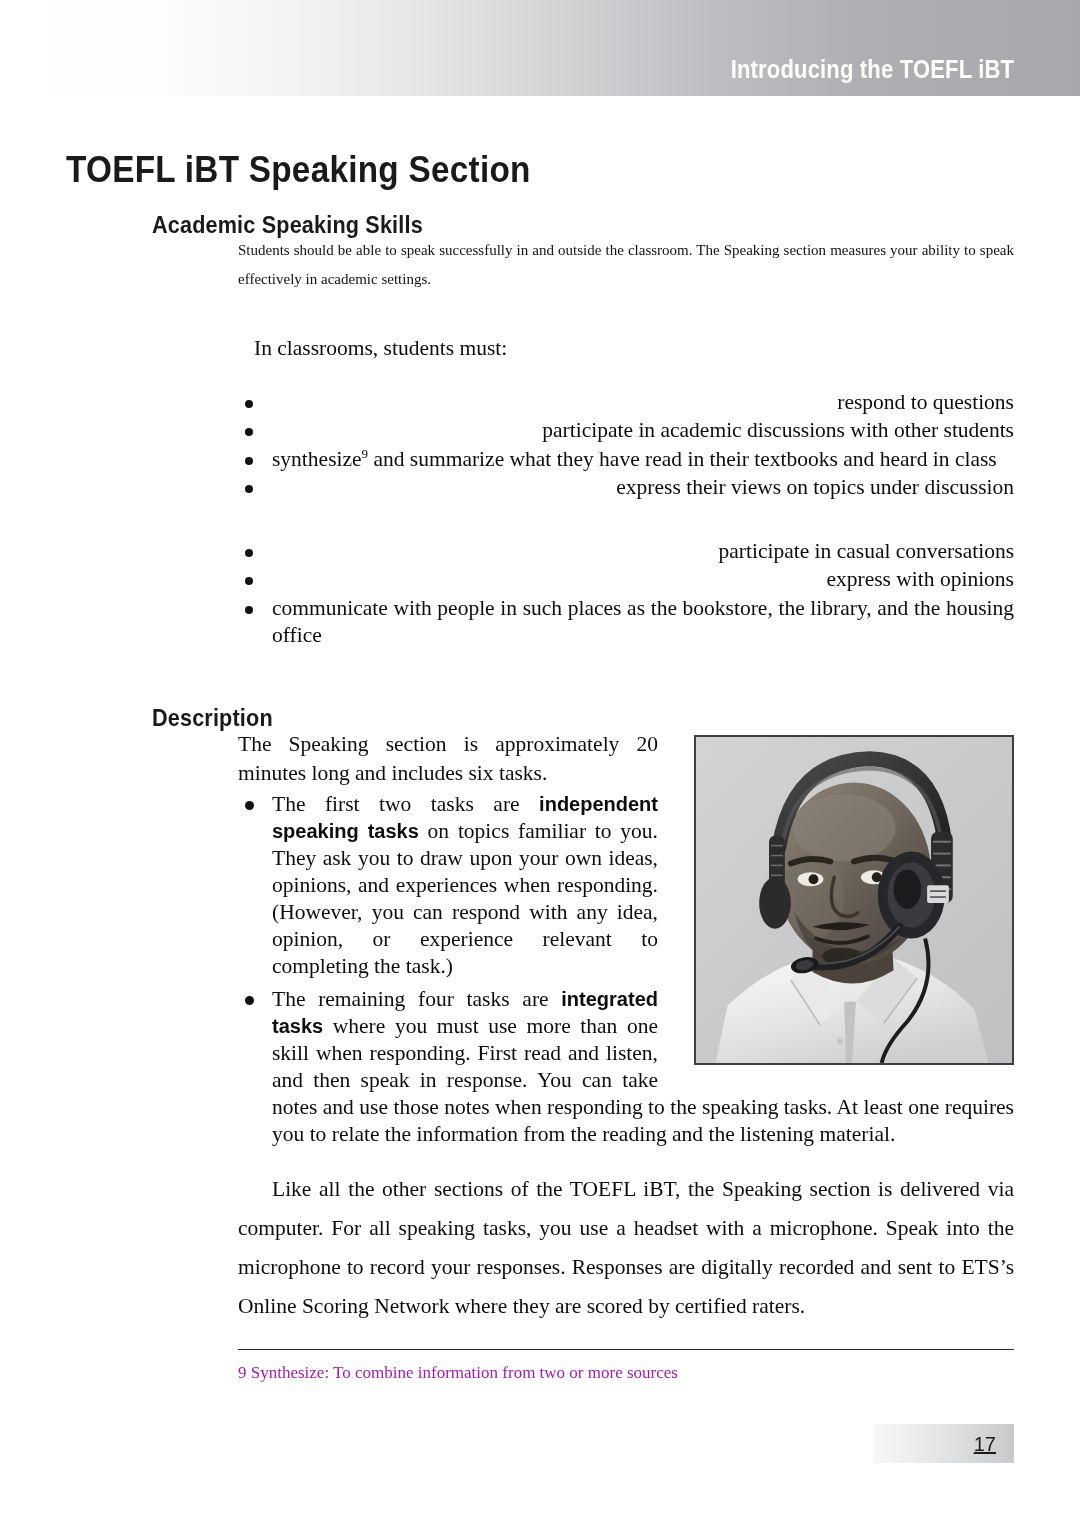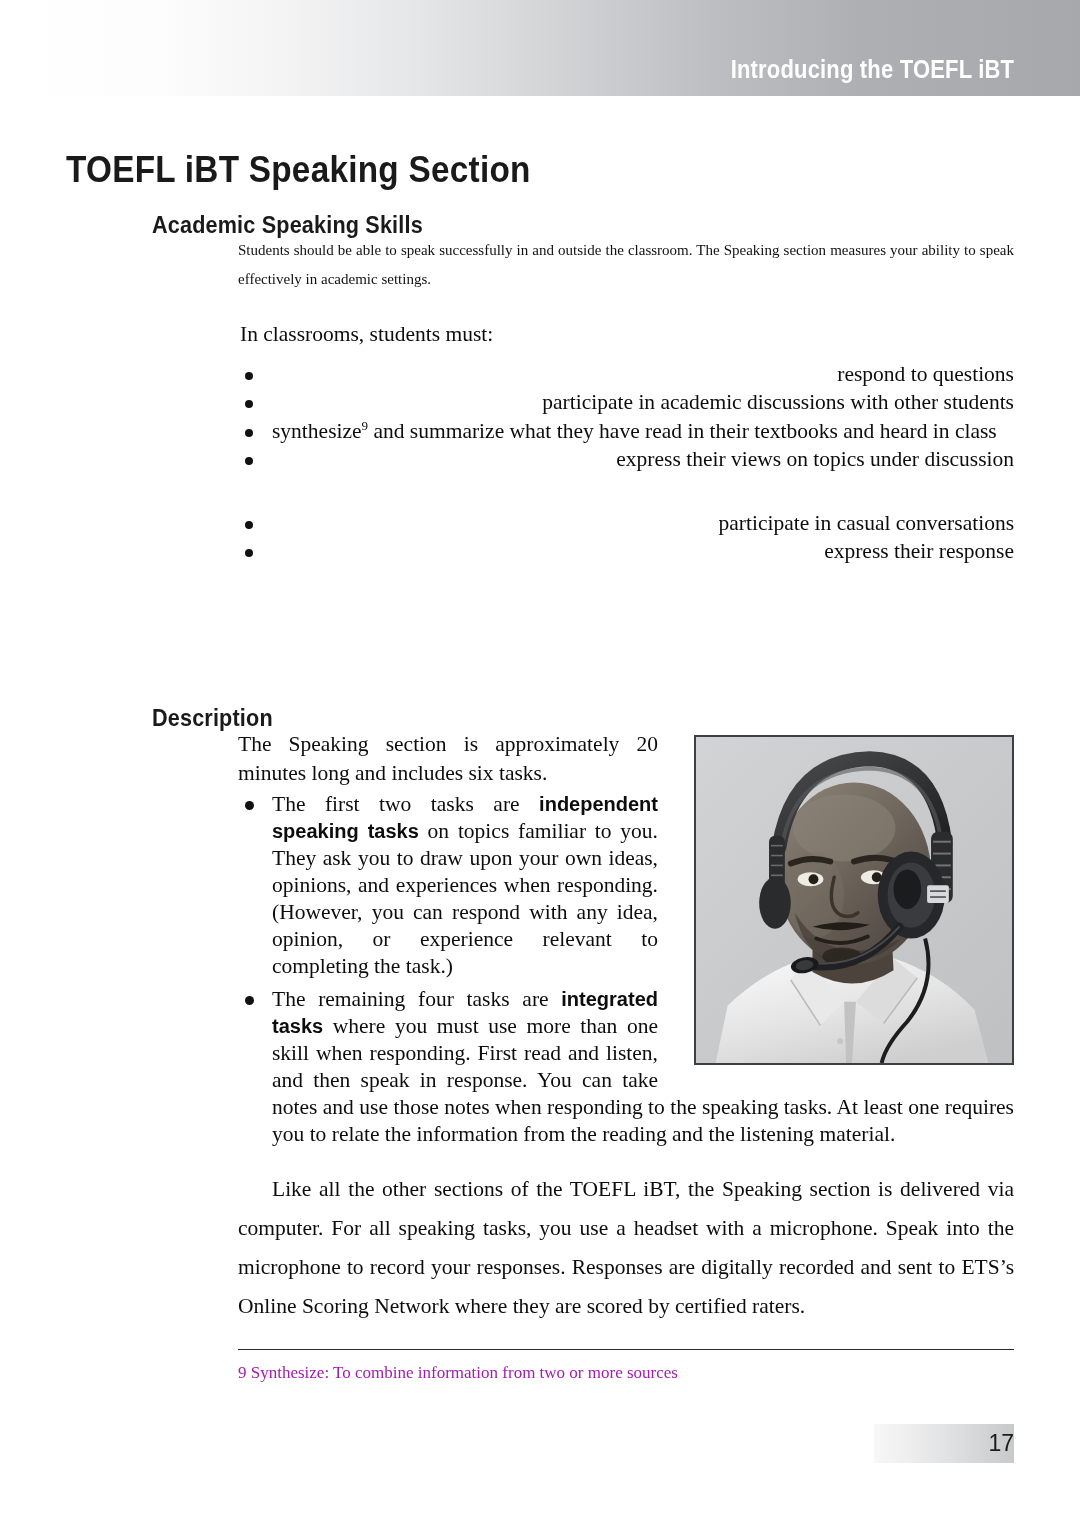--- a/index.html
+++ b/index.html
@@ -84,21 +84,21 @@
     top: 236px;
     width: 776px;
   }
   p.body {
     margin: 0;
     font-size: 15px;
     line-height: 28.5px;
     text-align: justify;
     color: #111111;
   }
-  p.intro-line { margin: 2px; font-size: 21.5px; line-height: 28.5px; }
+  p.intro-line { margin: 16px; font-size: 21.5px; line-height: 28.5px; }
   .gap-md { height: 25px; }
   .gap-sm { height: 10px; }
 
   ul.bullets {
     list-style: none;
     margin: 0;
     padding: 0;
   }
   ul.bullets > li {
     position: relative;
@@ -209,23 +209,25 @@
         #eeeeef 25%,
         #e2e3e4 50%,
         #d3d4d6 78%,
         #c8c9cb 100%);
     display: flex;
     align-items: center;
     justify-content: flex-end;
   }
   .page-num {
     font-family: "Liberation Sans", "DejaVu Sans", sans-serif;
-    font-size: 23px;
+    font-size: 20px;
     color: #1b1b1b;
+    padding-right: 18px;
     line-height: 1;
+    text-decoration: underline;
   }
 </style>
 </head>
 <body>
 
 <div class="header-band"></div>
 <div class="header-title">Introducing the TOEFL iBT</div>
 
 <h1 class="h1-title">TOEFL iBT Speaking Section</h1>
 
@@ -248,21 +250,22 @@
     <li><span>express their views on topics under discussion</span></li>
   </ul>
 
   <div class="gap-md"></div>
 
 
   <div class="gap-sm"></div>
 
   <ul class="bullets">
     <li><span>participate in casual conversations</span></li>
-    <li><span>express their response</span></li>
+    <li><span>express with opinions</span></li>
+    <li class="justified"><span>communicate with people in such places as the bookstore, the library, and the housing office</span></li>
   </ul>
 
 </div>
 
 <h2 class="h2-title" id="description-heading">Description</h2>
 
 <div class="desc-wrap">
 
   <div class="photo">
     <svg viewBox="0 0 320 330" preserveAspectRatio="xMidYMid slice">

